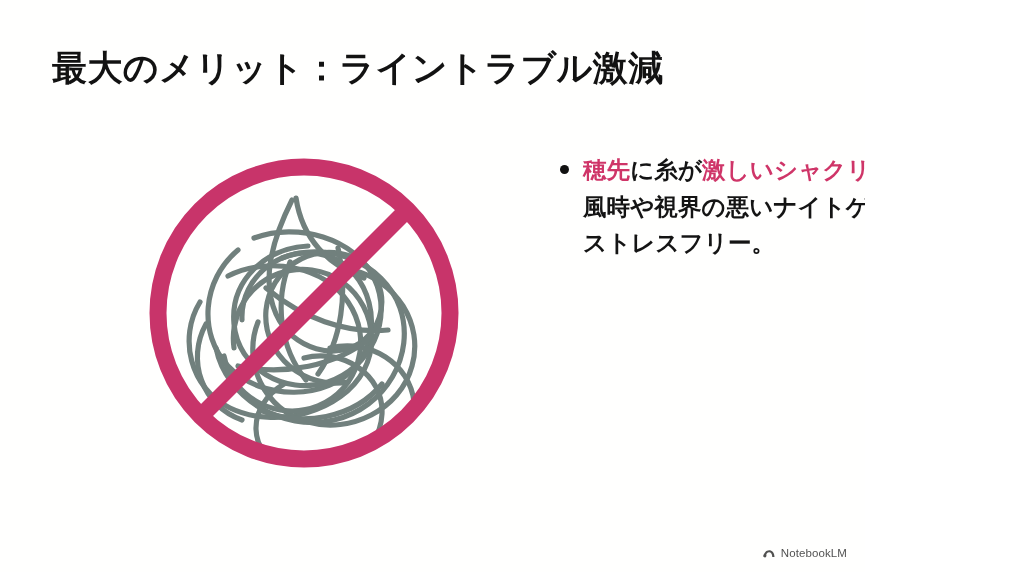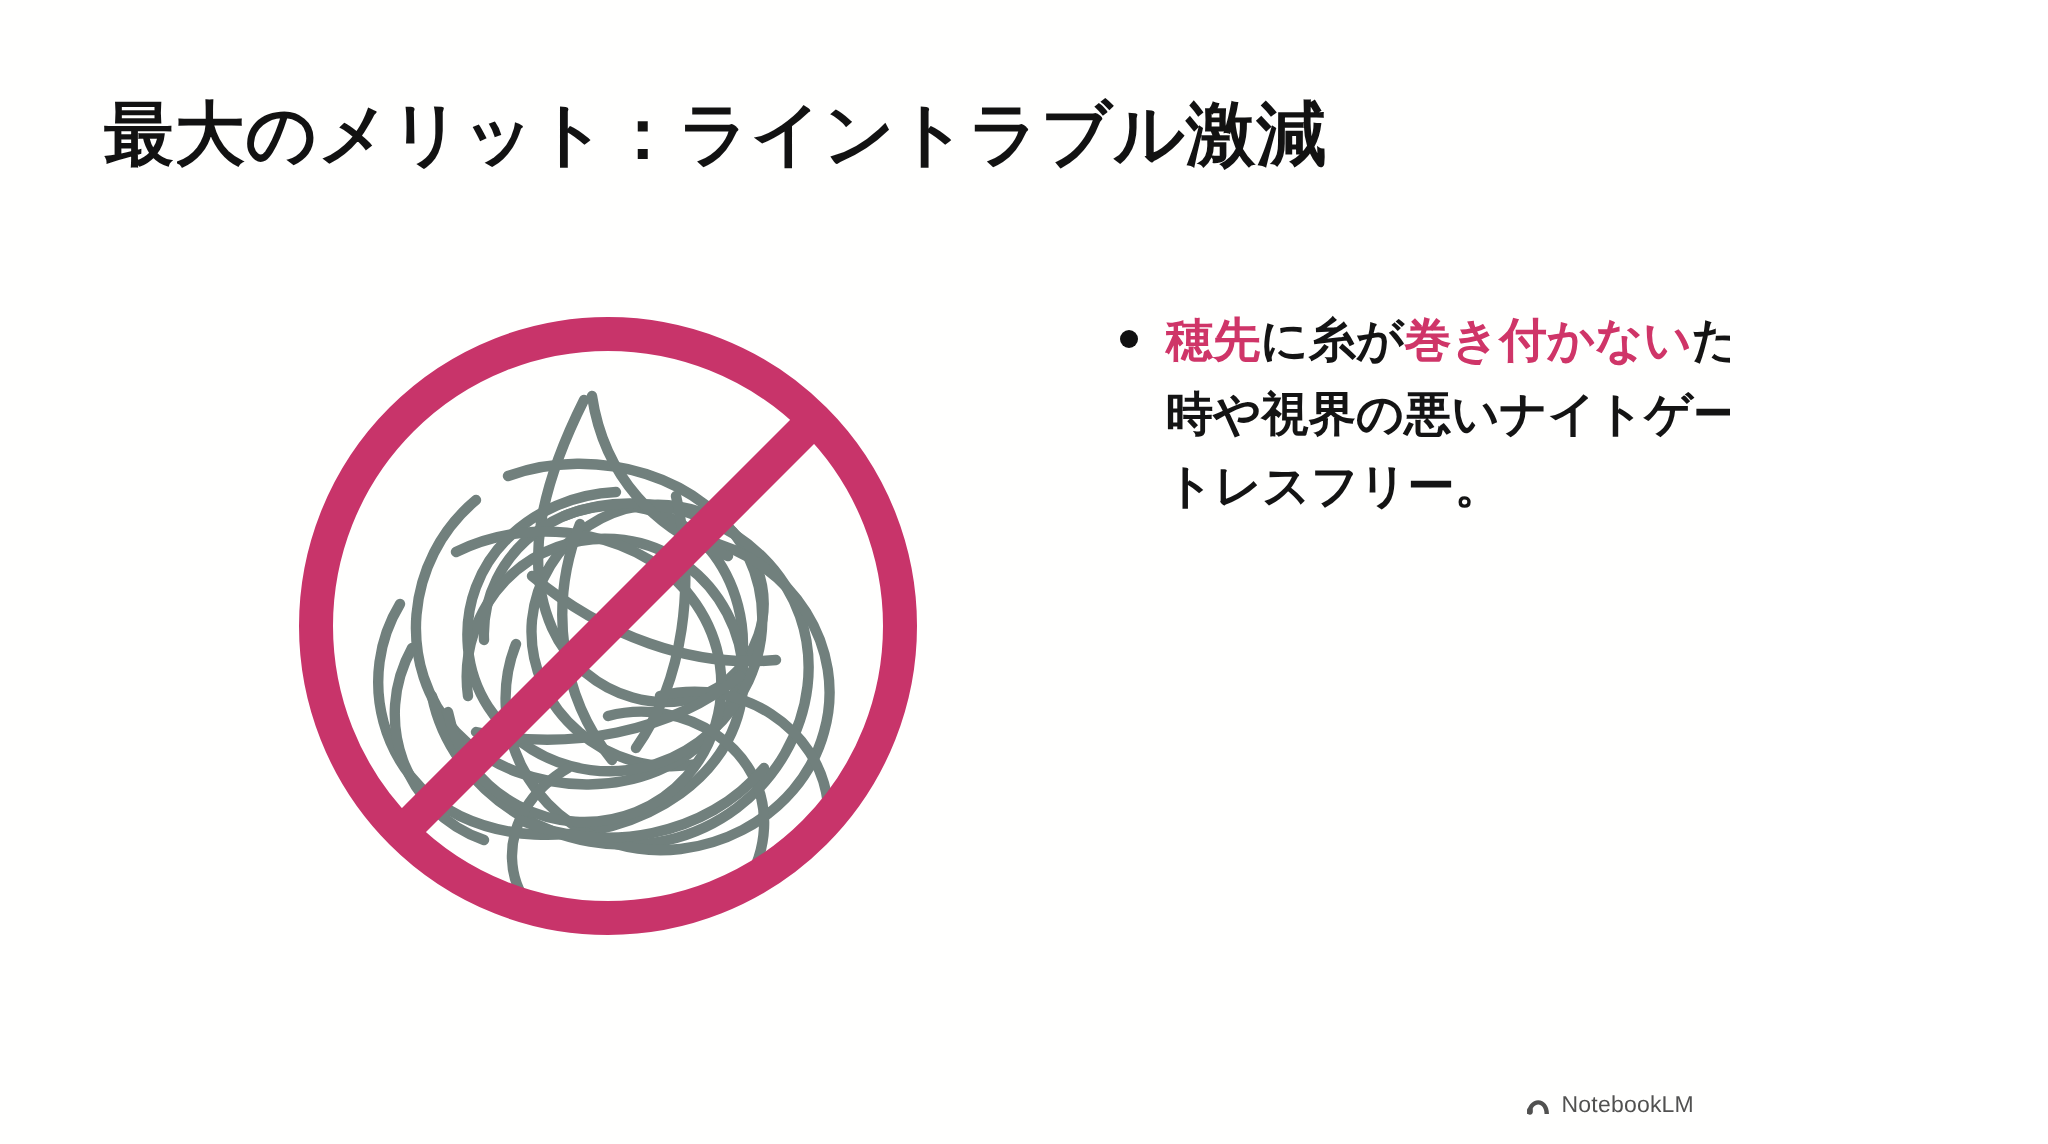--- a/index.html
+++ b/index.html
@@ -146,21 +146,21 @@
 
       <line x1="59" y1="264" x2="265" y2="58" stroke="#c8346a" stroke-width="17" stroke-linecap="butt"></line>
     </svg>
   </div>
 
   <div class="bullets">
 
 
     <div class="bullet-row">
       <span class="bullet-dot"></span>
-      <div class="bullet-text medium"><span class="hl">穂先</span><span>に糸が</span><span class="hl">巻き付かない</span><span>ため、強風時や視界の悪いナイトゲームでもストレスフリー。</span></div>
+      <div class="bullet-text medium"><span class="hl">穂先</span><span>に糸が</span><span class="hl">激しいシャクリ</span><span>ため、強風時や視界の悪いナイトゲームでもストレスフリー。</span></div>
     </div>
 
 
   </div>
 
   <div class="watermark">
     <span>
       <svg class="watermark-icon" viewBox="0 0 24 24" xmlns="http://www.w3.org/2000/svg" aria-hidden="true">
         <path d="M2.6 17.2 C 2.6 10.2, 7.2 5.4, 12.2 5.4 C 17.2 5.4, 21.4 10.0, 21.4 17.2 L 17.6 17.2 C 17.6 12.2, 15.2 9.1, 12.2 9.1 C 9.2 9.1, 6.5 12.2, 6.5 17.2 Z" fill="#2b2b2b"></path>
         <ellipse cx="5.1" cy="14.6" rx="2.5" ry="3.2" fill="#2b2b2b"></ellipse>

